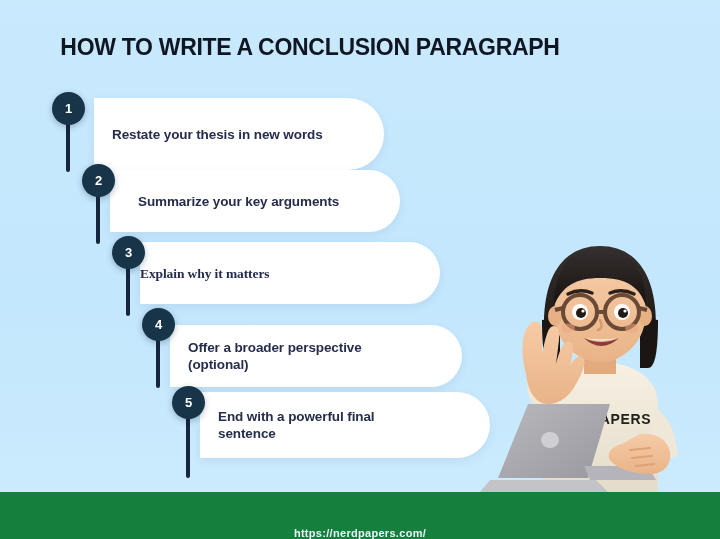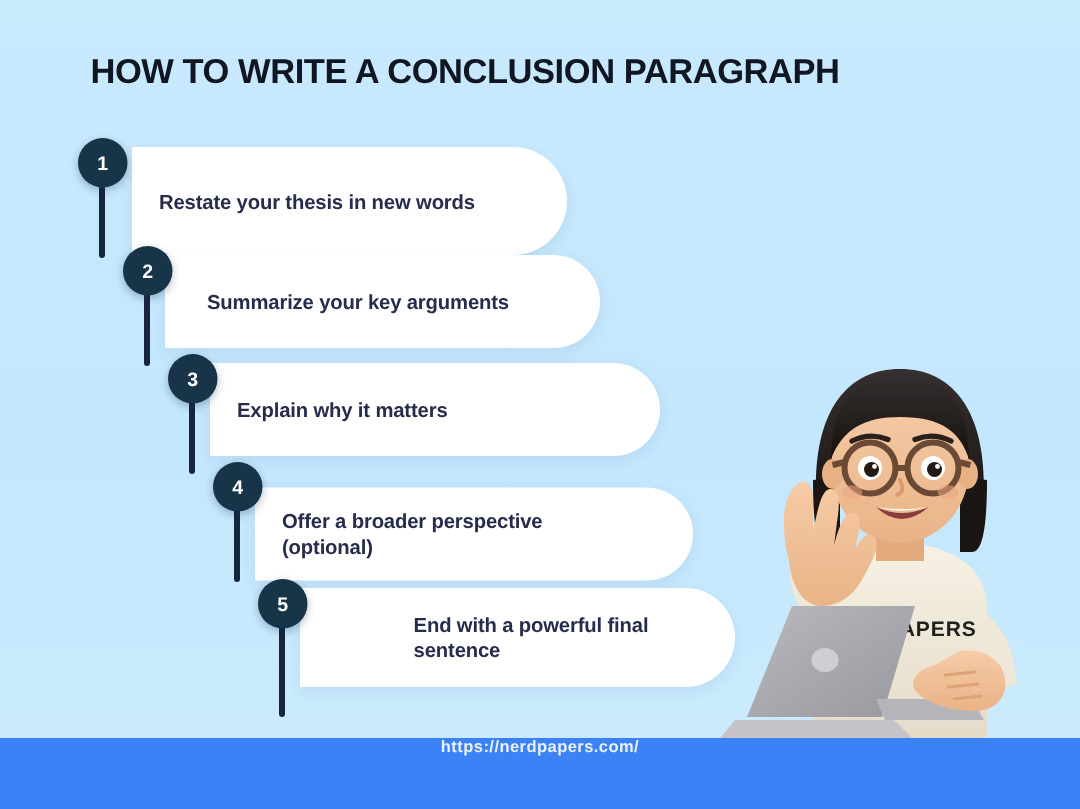--- a/index.html
+++ b/index.html
@@ -87,23 +87,23 @@
     font-family: "Liberation Sans", sans-serif;
   }
 
   
   .footer {
     position: absolute;
     left: 0;
     bottom: 0;
     width: 720px;
     height: 47px;
-    background: #3b82f6;
+    background: #15803d;
     display: flex;
-    align-items: flex-start;
+    align-items: flex-end;
     justify-content: center;
   }
   .footer-url {
     color: #e9f2f7;
     font-size: 11px;
     letter-spacing: 0.3px;
     font-weight: 700;
     font-family: "Liberation Sans", sans-serif;
   }
 
@@ -120,54 +120,54 @@
 <body>
 
 <div class="canvas">
   <div class="bg-wash"></div>
 
   <div class="title">HOW TO WRITE A CONCLUSION PARAGRAPH</div>
 
   <div class="steps">
 
     <div class="step">
-      <div class="card" style="left:88px; top:98px; width:290px; height:72px;">
+      <div class="card" style="left:94px; top:98px; width:290px; height:72px;">
         <div class="card-inner" style="margin-left:18px;">Restate your thesis in new words</div>
       </div>
       <div class="stem" style="left:66px; top:110px; height:62px;"></div>
       <div class="badge" style="left:52px; top:92px;">1</div>
     </div>
 
     <div class="step">
       <div class="card" style="left:110px; top:170px; width:290px; height:62px;">
         <div class="card-inner" style="margin-left:28px;">Summarize your key arguments</div>
       </div>
       <div class="stem" style="left:96px; top:182px; height:62px;"></div>
       <div class="badge" style="left:82px; top:164px;">2</div>
     </div>
 
     <div class="step">
       <div class="card" style="left:140px; top:242px; width:300px; height:62px;">
-        <div class="card-inner" style="margin-left:18px;">Explain why it matters</div>
+        <div class="card-inner" style="font-family:Liberation Serif, serif;">Explain why it matters</div>
       </div>
       <div class="stem" style="left:126px; top:254px; height:62px;"></div>
       <div class="badge" style="left:112px; top:236px;">3</div>
     </div>
 
     <div class="step">
       <div class="card" style="left:170px; top:314px; width:292px; height:62px;margin-top:11px;">
         <div class="card-inner" style="margin-left:18px;">Offer a broader perspective
 (optional)</div>
       </div>
       <div class="stem" style="left:156px; top:326px; height:62px;"></div>
       <div class="badge" style="left:142px; top:308px;">4</div>
     </div>
 
     <div class="step">
-      <div class="card" style="left:200px; top:392px; width:290px; height:66px;justify-content:center;">
+      <div class="card" style="left:200px; top:392px; width:290px; height:66px;">
         <div class="card-inner" style="margin-left:18px;">End with a powerful final
 sentence</div>
       </div>
       <div class="stem" style="left:186px; top:404px; height:74px;"></div>
       <div class="badge" style="left:172px; top:386px;">5</div>
     </div>
 
   </div>
 
   <div class="character">

